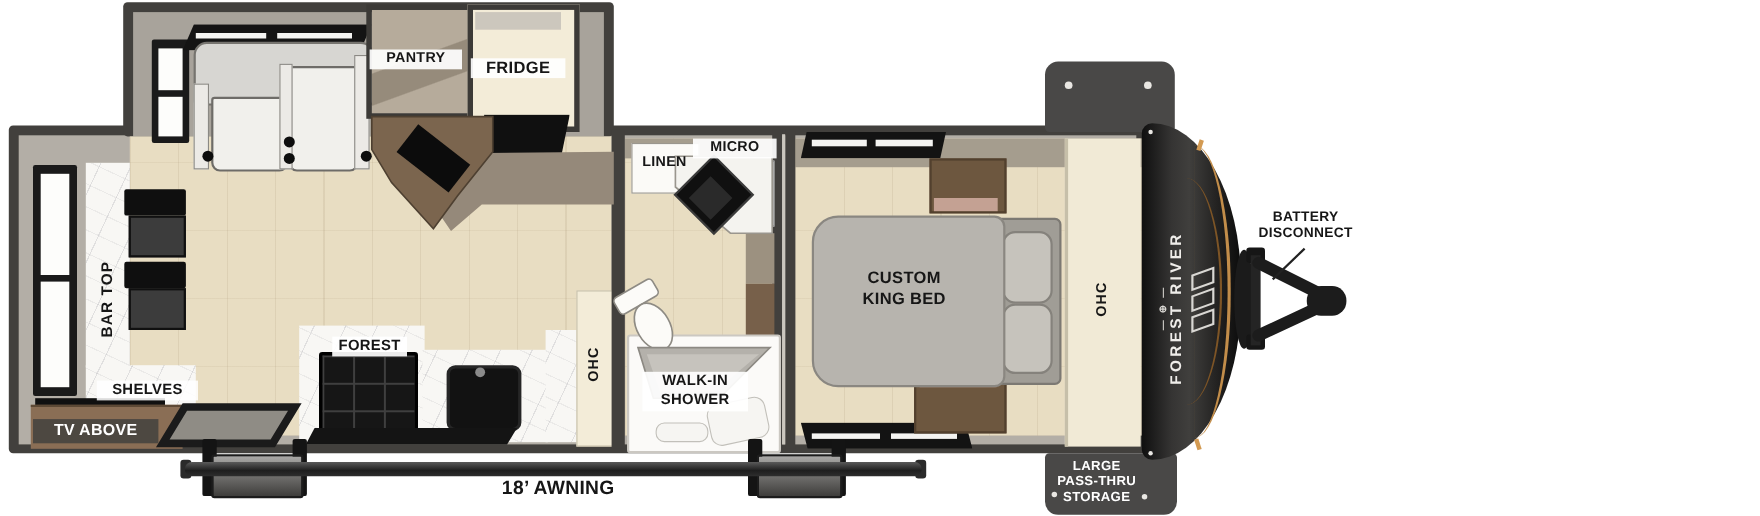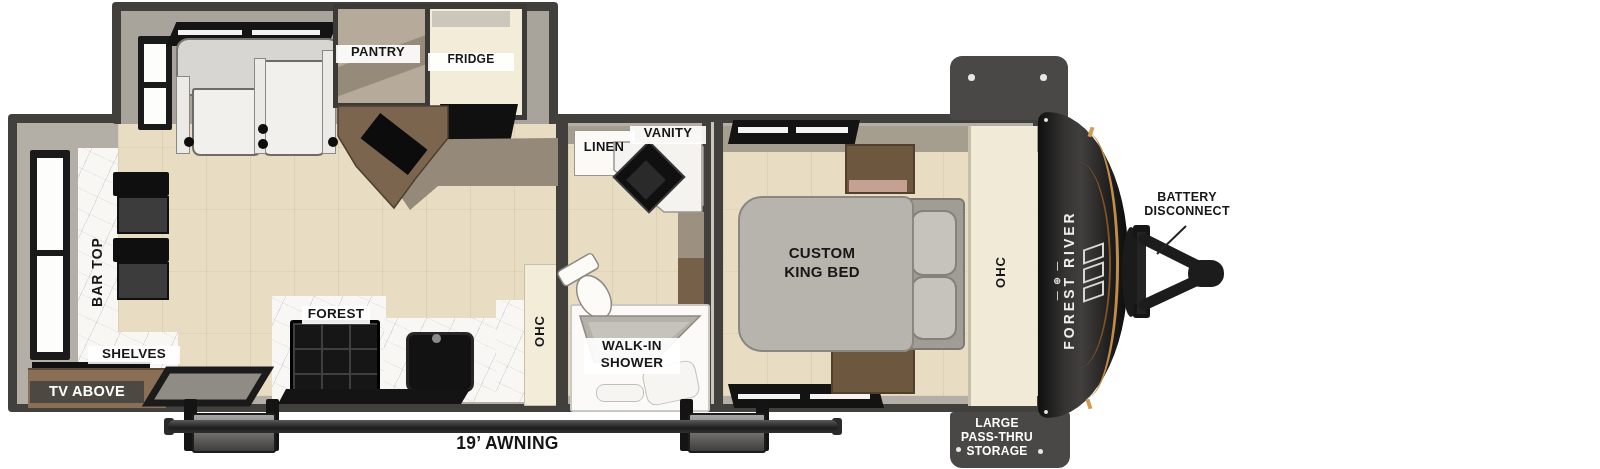--- a/index.html
+++ b/index.html
@@ -170,38 +170,38 @@
   <div class="a" style="left:266px;top:399px;width:13px;height:52px;background:#141414;border-radius:2px;"></div>
   <div class="a" style="left:192px;top:413px;width:80px;height:36px;background:linear-gradient(#a9a8a6,#6b6a68 55%,#3e3d3b);border:2px solid #1c1c1c;border-radius:3px;"></div>
   <div class="a" style="left:680px;top:399px;width:13px;height:52px;background:#141414;border-radius:2px;"></div>
   <div class="a" style="left:756px;top:399px;width:13px;height:52px;background:#141414;border-radius:2px;"></div>
   <div class="a" style="left:688px;top:413px;width:74px;height:36px;background:linear-gradient(#a9a8a6,#6b6a68 55%,#3e3d3b);border:2px solid #1c1c1c;border-radius:3px;"></div>
   <div class="a" style="left:164px;top:418px;width:10px;height:17px;background:#2a2a2a;border-radius:3px;"></div>
   <div class="a" style="left:832px;top:418px;width:10px;height:17px;background:#2a2a2a;border-radius:3px;"></div>
   <div class="a" style="left:168px;top:420px;width:670px;height:13px;background:linear-gradient(#5a5a5a,#1e1e1e 60%,#2e2e2e);border-radius:7px;"></div>
 
   <div class="lbl whitebg" style="left:336px;top:45px;width:84px;height:18px;font-size:13px;">PANTRY</div>
-  <div class="lbl whitebg" style="left:428px;top:53px;width:86px;height:18px;font-size:12px;">FRIDGE</div>
+  <div class="lbl whitebg" style="left:428px;top:53px;width:86px;height:18px;font-size:15px;">FRIDGE</div>
   <div class="lbl rot" style="left:33px;top:263px;width:130px;height:18px;font-size:14px;letter-spacing:1px;">BAR TOP</div>
   <div class="lbl" style="left:88px;top:346px;width:92px;height:18px;font-size:13.5px;background:rgba(255,255,255,.85);">SHELVES</div>
   <div class="lbl" style="left:30px;top:381px;width:114px;height:22px;font-size:14.5px;color:#fff;background:rgba(72,68,64,.92);line-height:1.5;">TV ABOVE</div>
   <div class="lbl whitebg" style="left:302px;top:306px;width:68px;height:18px;font-size:13.5px;">FOREST</div>
   <div class="lbl rot" style="left:509px;top:323px;width:64px;height:16px;font-size:13px;letter-spacing:1px;">OHC</div>
   <div class="lbl" style="left:576px;top:140px;width:56px;height:17px;font-size:13px;">LINEN</div>
-  <div class="lbl whitebg" style="left:630px;top:126px;width:76px;height:18px;font-size:13px;">VANITY</div>
+  <div class="lbl whitebg" style="left:630px;top:126px;width:76px;height:18px;font-size:13px;">MICRO</div>
   <div class="lbl" style="left:750px;top:244px;width:144px;height:44px;font-size:15px;line-height:1.25;">CUSTOM
 KING BED</div>
   <div class="lbl whitebg" style="left:584px;top:338px;width:96px;height:36px;font-size:13.5px;line-height:1.25;">WALK-IN
 SHOWER</div>
   <div class="lbl rot" style="left:970px;top:264px;width:64px;height:16px;font-size:13px;letter-spacing:1px;">OHC</div>
   <div class="lbl rot" style="left:955px;top:271px;width:230px;height:18px;font-size:14px;letter-spacing:3px;color:#efedea;">FOREST RIVER</div>
   <div class="lbl rot" style="left:998px;top:274px;width:120px;height:12px;font-size:9px;letter-spacing:2px;color:#dbd9d5;">— ⊕ —</div>
   <div class="a slash" style="left:1083px;top:246px;width:17px;height:11px;"></div>
   <div class="a slash" style="left:1083px;top:265px;width:17px;height:11px;"></div>
   <div class="a slash" style="left:1083px;top:284px;width:17px;height:11px;"></div>
   <div class="lbl" style="left:1126px;top:190px;width:122px;height:30px;font-size:12.5px;">BATTERY
 DISCONNECT</div>
   <div class="lbl" style="left:950px;top:416px;width:94px;height:50px;font-size:12px;line-height:1.18;color:#fff;">LARGE
 PASS-THRU
 STORAGE</div>
-  <div class="lbl" style="left:435px;top:433px;width:145px;height:24px;font-size:17.5px;">19’ AWNING</div>
+  <div class="lbl" style="left:435px;top:433px;width:145px;height:24px;font-size:17.5px;">18’ AWNING</div>
 
 </div>
 
 </body></html>

